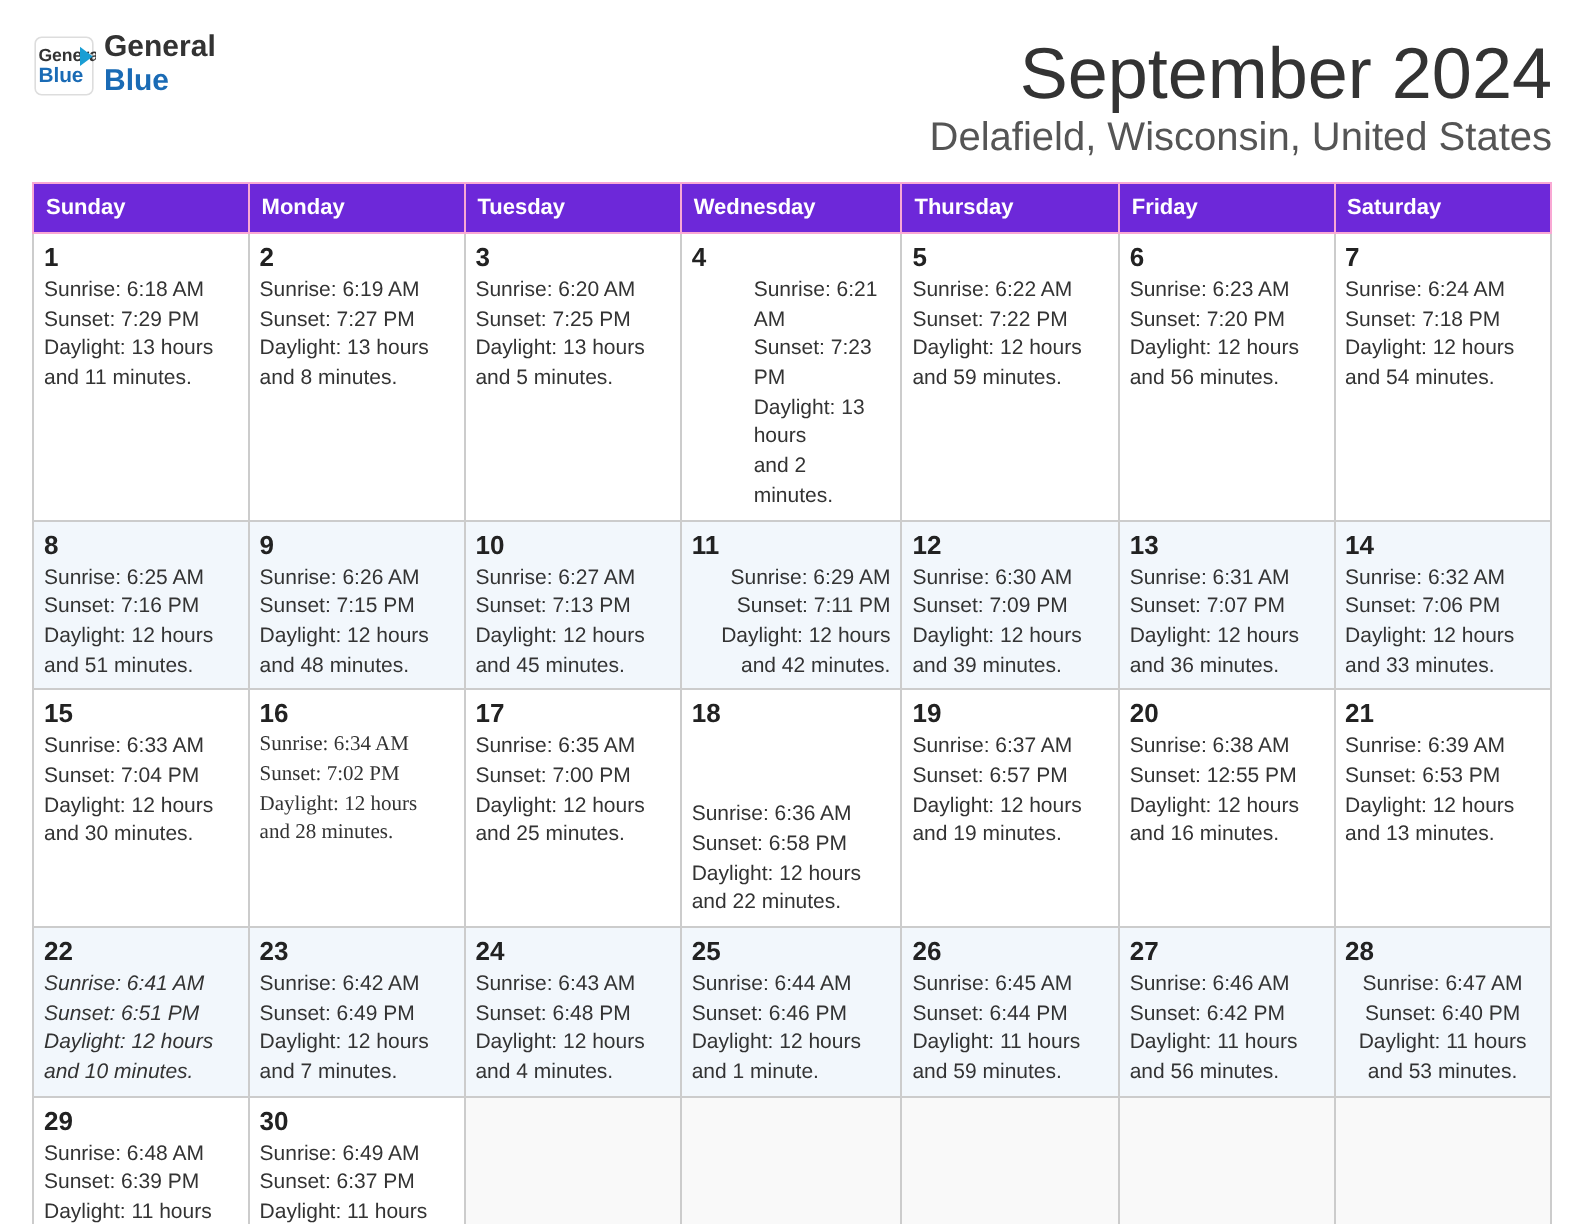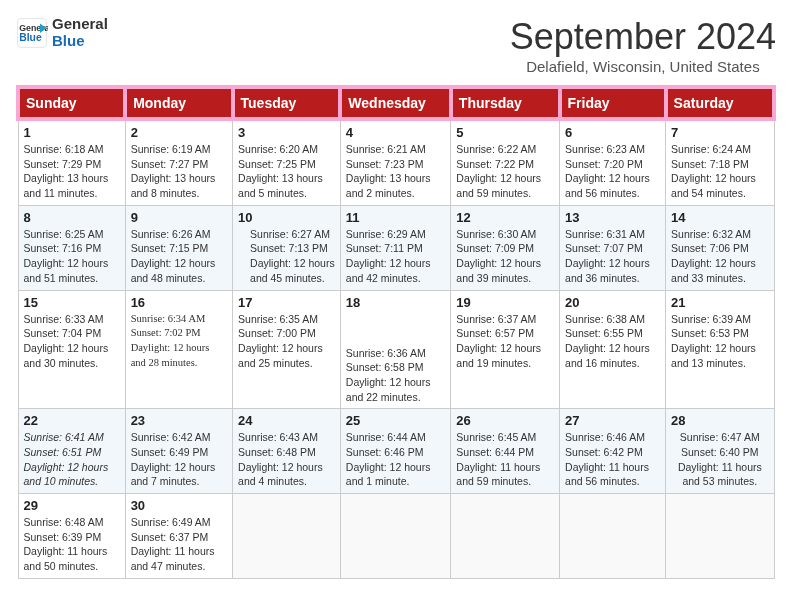--- a/index.html
+++ b/index.html
@@ -27,37 +27,37 @@
     }
     .title-area {
       text-align: right;
     }
     .month-title {
       font-size: 36px;
       color: #333;
       font-weight: normal;
     }
     .location-title {
-      font-size: 15px;
+      font-size: 20px;
       color: #555;
       text-align: center;
     }
     table {
       width: 100%;
       border-collapse: collapse;
       font-size: 11px;
     }
     thead tr th {
-      background-color: #b91c1c;
+      background-color: #6d28d9;
       color: #fff;
       text-align: left;
       padding: 6px 6px;
-      font-size: 14px;
+      font-size: 11px;
       font-weight: bold;
-      border: 4px solid #f9a8d4;
+      border: 1px solid #f9a8d4;
     }
     tbody tr td {
       border: 1px solid #ccc;
       vertical-align: top;
       padding: 4px 5px;
       width: 113px;
       min-height: 70px;
       background: #fff;
     }
     tbody tr:nth-child(even) td {
@@ -131,21 +131,21 @@
         </td>
         <td>
           <span class="day-number">3</span>
           <div class="day-info" style="white-space: pre-line;">Sunrise: 6:20 AM
 Sunset: 7:25 PM
 Daylight: 13 hours
 and 5 minutes.</div>
         </td>
         <td>
           <span class="day-number">4</span>
-          <div class="day-info" style="white-space: pre-line;">Sunrise: 6:21 AM
+          <div class="day-info" style="white-space: pre-line; margin-left: 31px;">Sunrise: 6:21 AM
 Sunset: 7:23 PM
 Daylight: 13 hours
 and 2 minutes.</div>
         </td>
         <td>
           <span class="day-number">5</span>
           <div class="day-info" style="white-space: pre-line;">Sunrise: 6:22 AM
 Sunset: 7:22 PM
 Daylight: 12 hours
 and 59 minutes.</div>
@@ -175,28 +175,28 @@
         </td>
         <td>
           <span class="day-number">9</span>
           <div class="day-info" style="white-space: pre-line;">Sunrise: 6:26 AM
 Sunset: 7:15 PM
 Daylight: 12 hours
 and 48 minutes.</div>
         </td>
         <td>
           <span class="day-number">10</span>
-          <div class="day-info" style="white-space: pre-line; margin-left: 12px;">Sunrise: 6:27 AM
+          <div class="day-info" style="white-space: pre-line;">Sunrise: 6:27 AM
 Sunset: 7:13 PM
 Daylight: 12 hours
 and 45 minutes.</div>
         </td>
         <td>
           <span class="day-number">11</span>
-          <div class="day-info" style="white-space: pre-line;">Sunrise: 6:29 AM
+          <div class="day-info" style="white-space: pre-line; text-align: right;">Sunrise: 6:29 AM
 Sunset: 7:11 PM
 Daylight: 12 hours
 and 42 minutes.</div>
         </td>
         <td>
           <span class="day-number">12</span>
           <div class="day-info" style="white-space: pre-line;">Sunrise: 6:30 AM
 Sunset: 7:09 PM
 Daylight: 12 hours
 and 39 minutes.</div>
@@ -248,21 +248,21 @@
         <td>
           <span class="day-number">19</span>
           <div class="day-info" style="white-space: pre-line;">Sunrise: 6:37 AM
 Sunset: 6:57 PM
 Daylight: 12 hours
 and 19 minutes.</div>
         </td>
         <td>
           <span class="day-number">20</span>
           <div class="day-info" style="white-space: pre-line;">Sunrise: 6:38 AM
-Sunset: 6:55 PM
+Sunset: 12:55 PM
 Daylight: 12 hours
 and 16 minutes.</div>
         </td>
         <td>
           <span class="day-number">21</span>
           <div class="day-info" style="white-space: pre-line;">Sunrise: 6:39 AM
 Sunset: 6:53 PM
 Daylight: 12 hours
 and 13 minutes.</div>
         </td>

